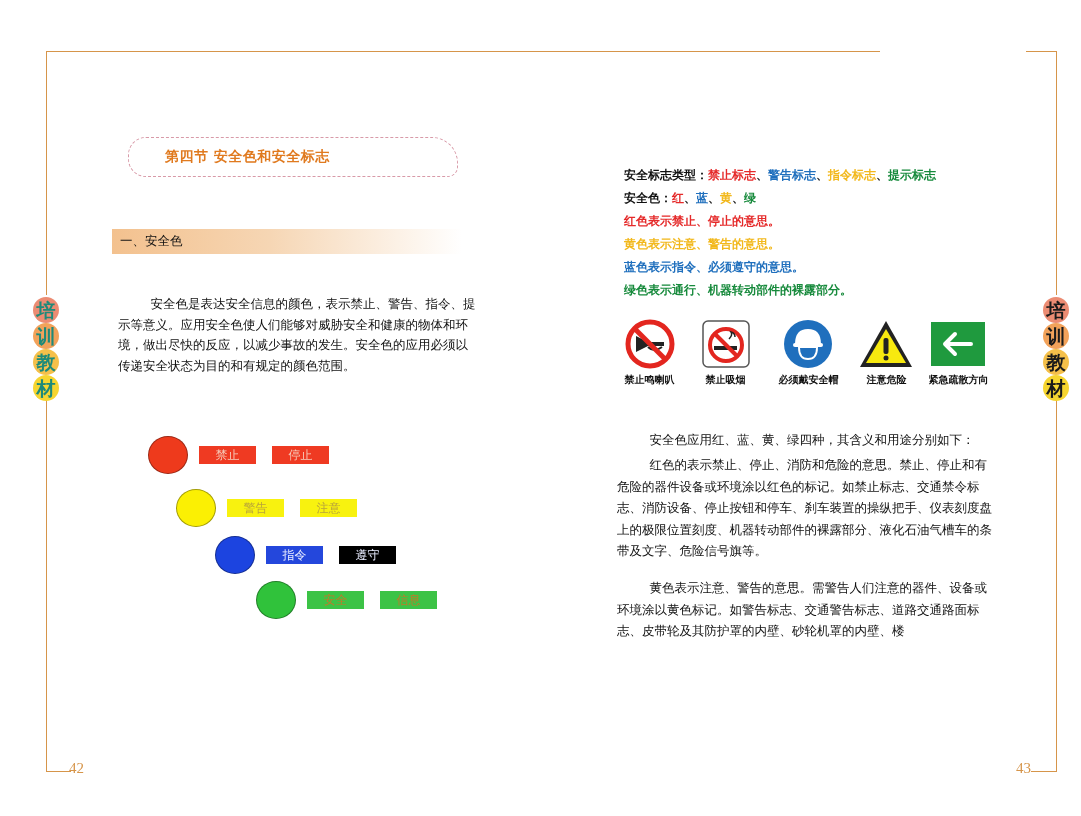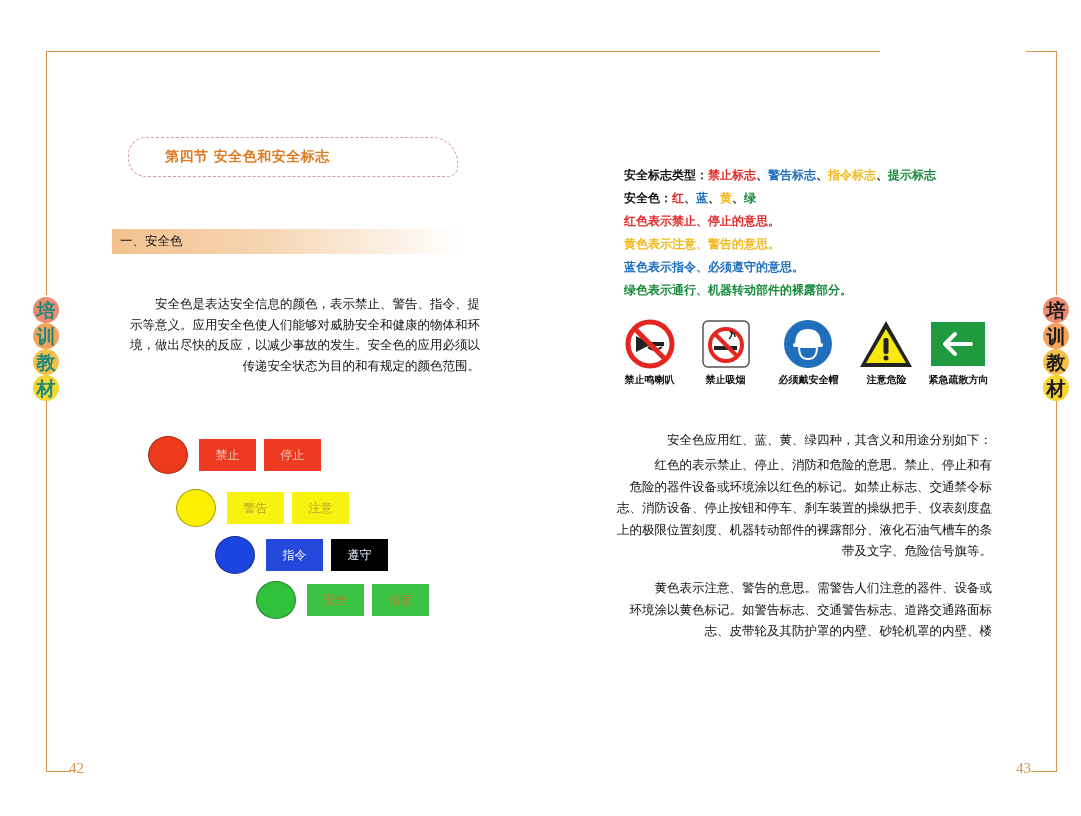--- a/index.html
+++ b/index.html
@@ -32,27 +32,27 @@
     margin-left: 36px; font-size: 14px; font-weight: bold; color: #e07a1f; letter-spacing: 0.5px;
   }
 
   .section-bar {
     position: absolute; left: 112px; top: 229px; width: 350px; height: 25px;
     background: linear-gradient(to right, #f3c18e 0%, #f6d6b4 45%, #fff 100%);
     display: flex; align-items: center; padding-left: 8px; font-size: 12.5px; color: #111;
   }
 
   .para { position: absolute; font-size: 12.5px; line-height: 20.5px; color: #111; }
-  .para .indent { text-indent: 2.6em; text-align: right; }
+  .para .indent { text-indent: 2.6em; }
 
   .color-row { position: absolute; display: flex; align-items: center; }
   .color-row .dot { width: 40px; height: 38px; border-radius: 50%; border: 1px solid rgba(0,0,0,0.35); }
   .color-row .tags { display: flex; margin-left: 11px; }
   .color-row .tag {
-    width: 57px; height: 32px; margin-right: 8px;
+    width: 57px; height: 18px; margin-right: 16px;
     display: flex; align-items: center; justify-content: center;
     font-family: "DejaVu Serif", serif; font-size: 12px;
   }
 
   .legend { position: absolute; left: 624px; top: 164px; font-size: 12px; font-weight: bold; line-height: 23px; }
   .legend .row { white-space: nowrap; }
 
   .signs { position: absolute; left: 618px; top: 318px; width: 375px; display: flex; }
   .sign { display: flex; flex-direction: column; align-items: center; }
   .sign .icon { width: 56px; height: 52px; display: flex; align-items: center; justify-content: center; }

